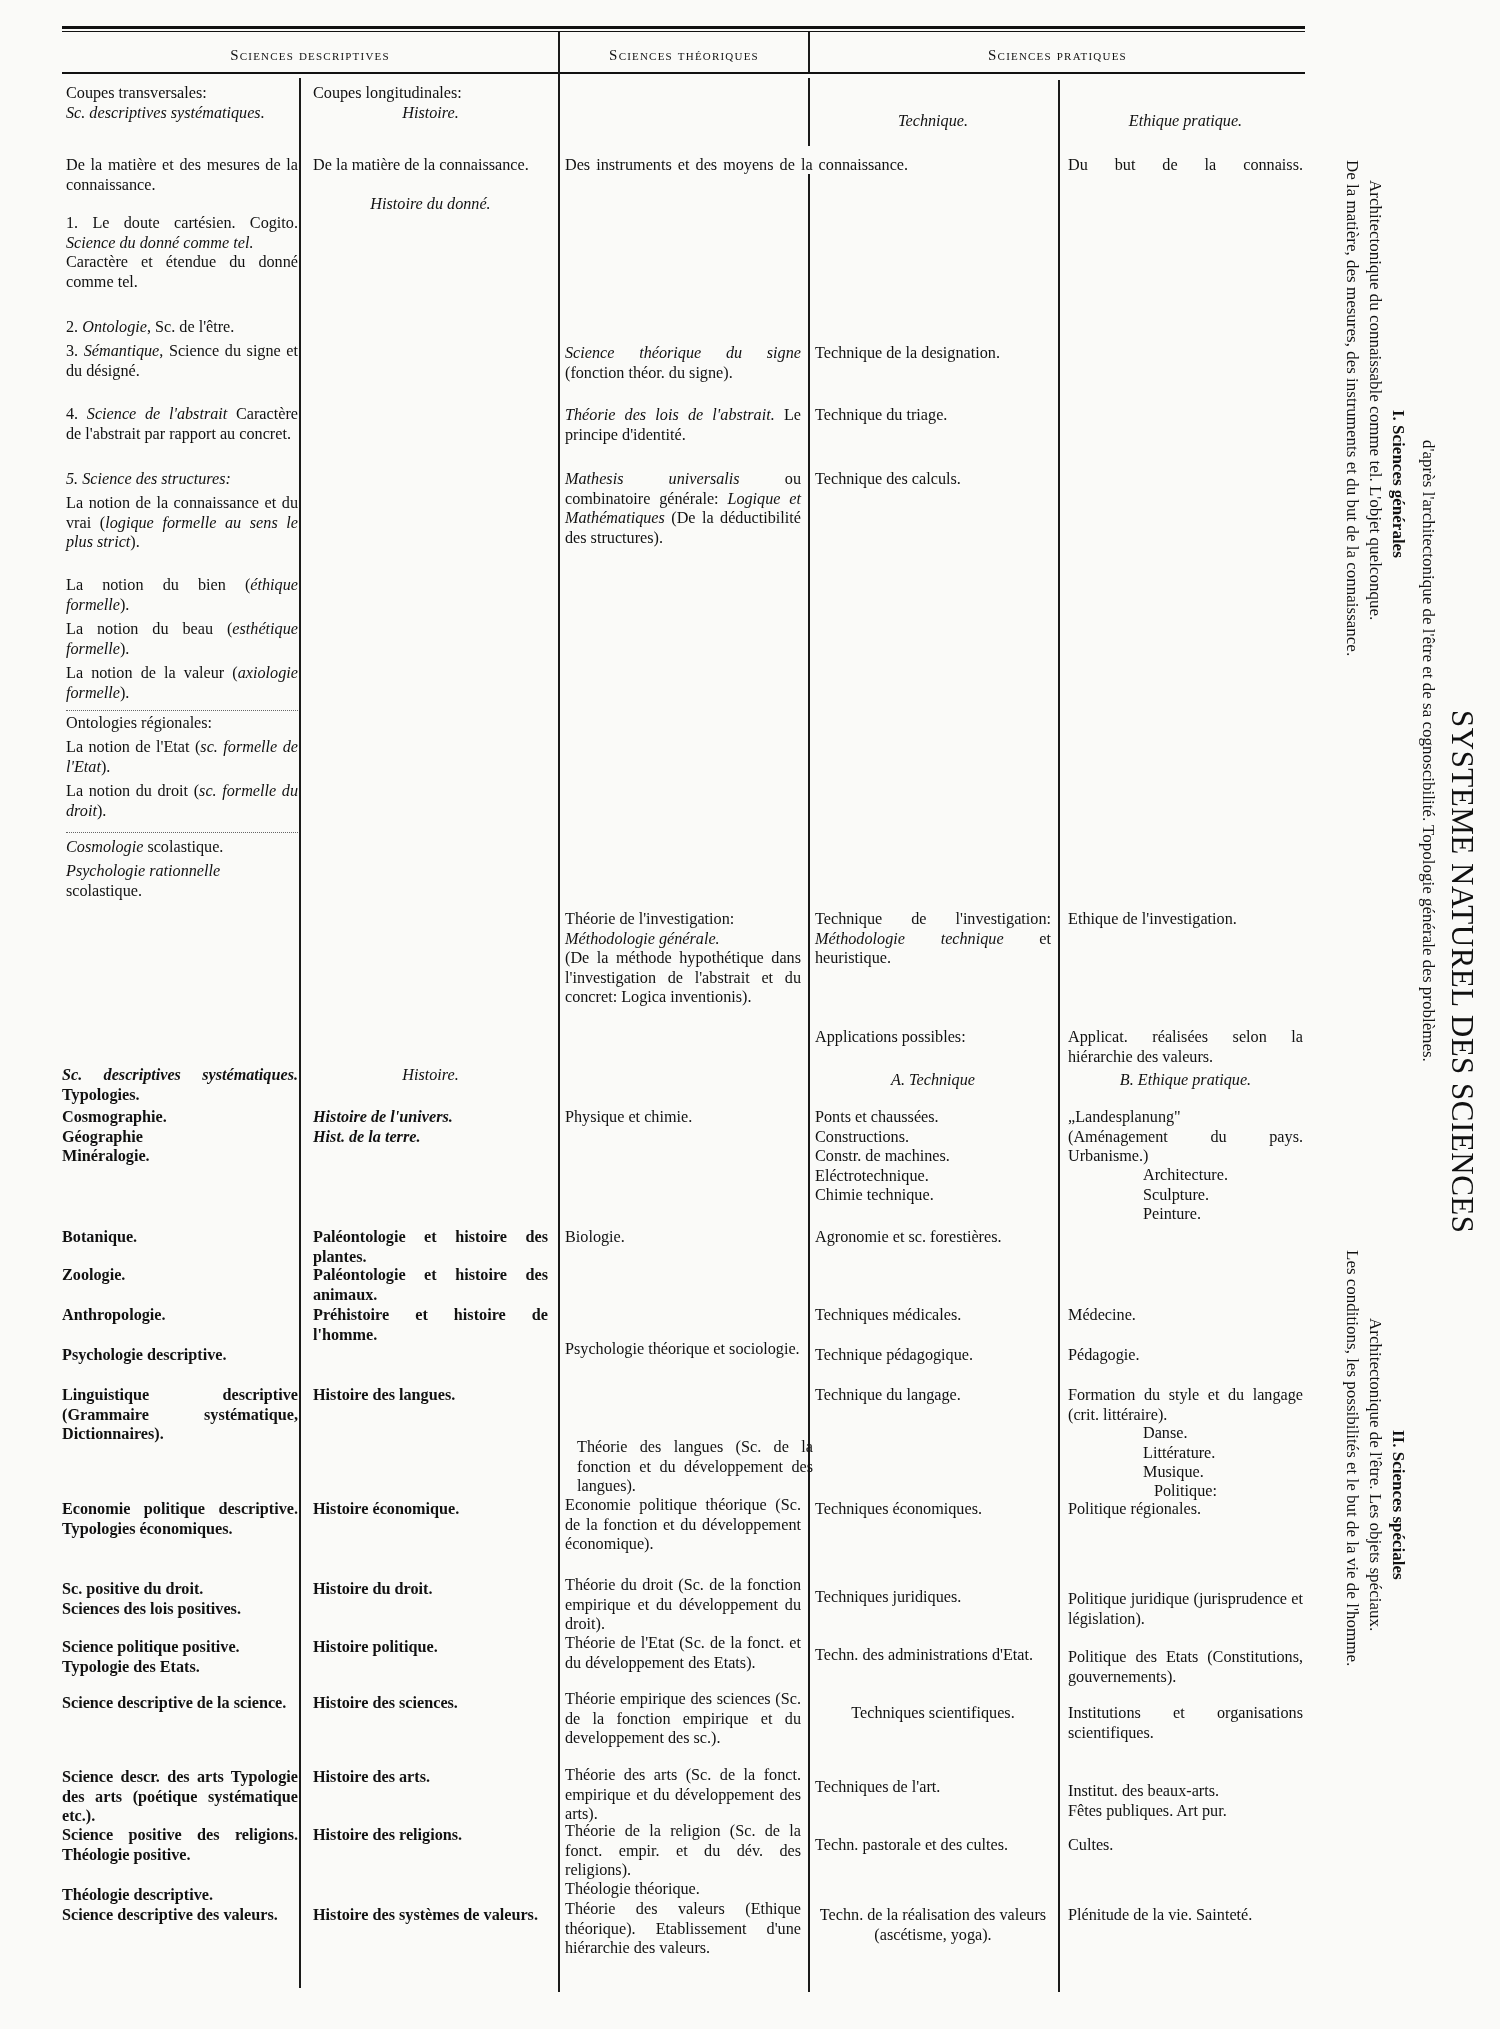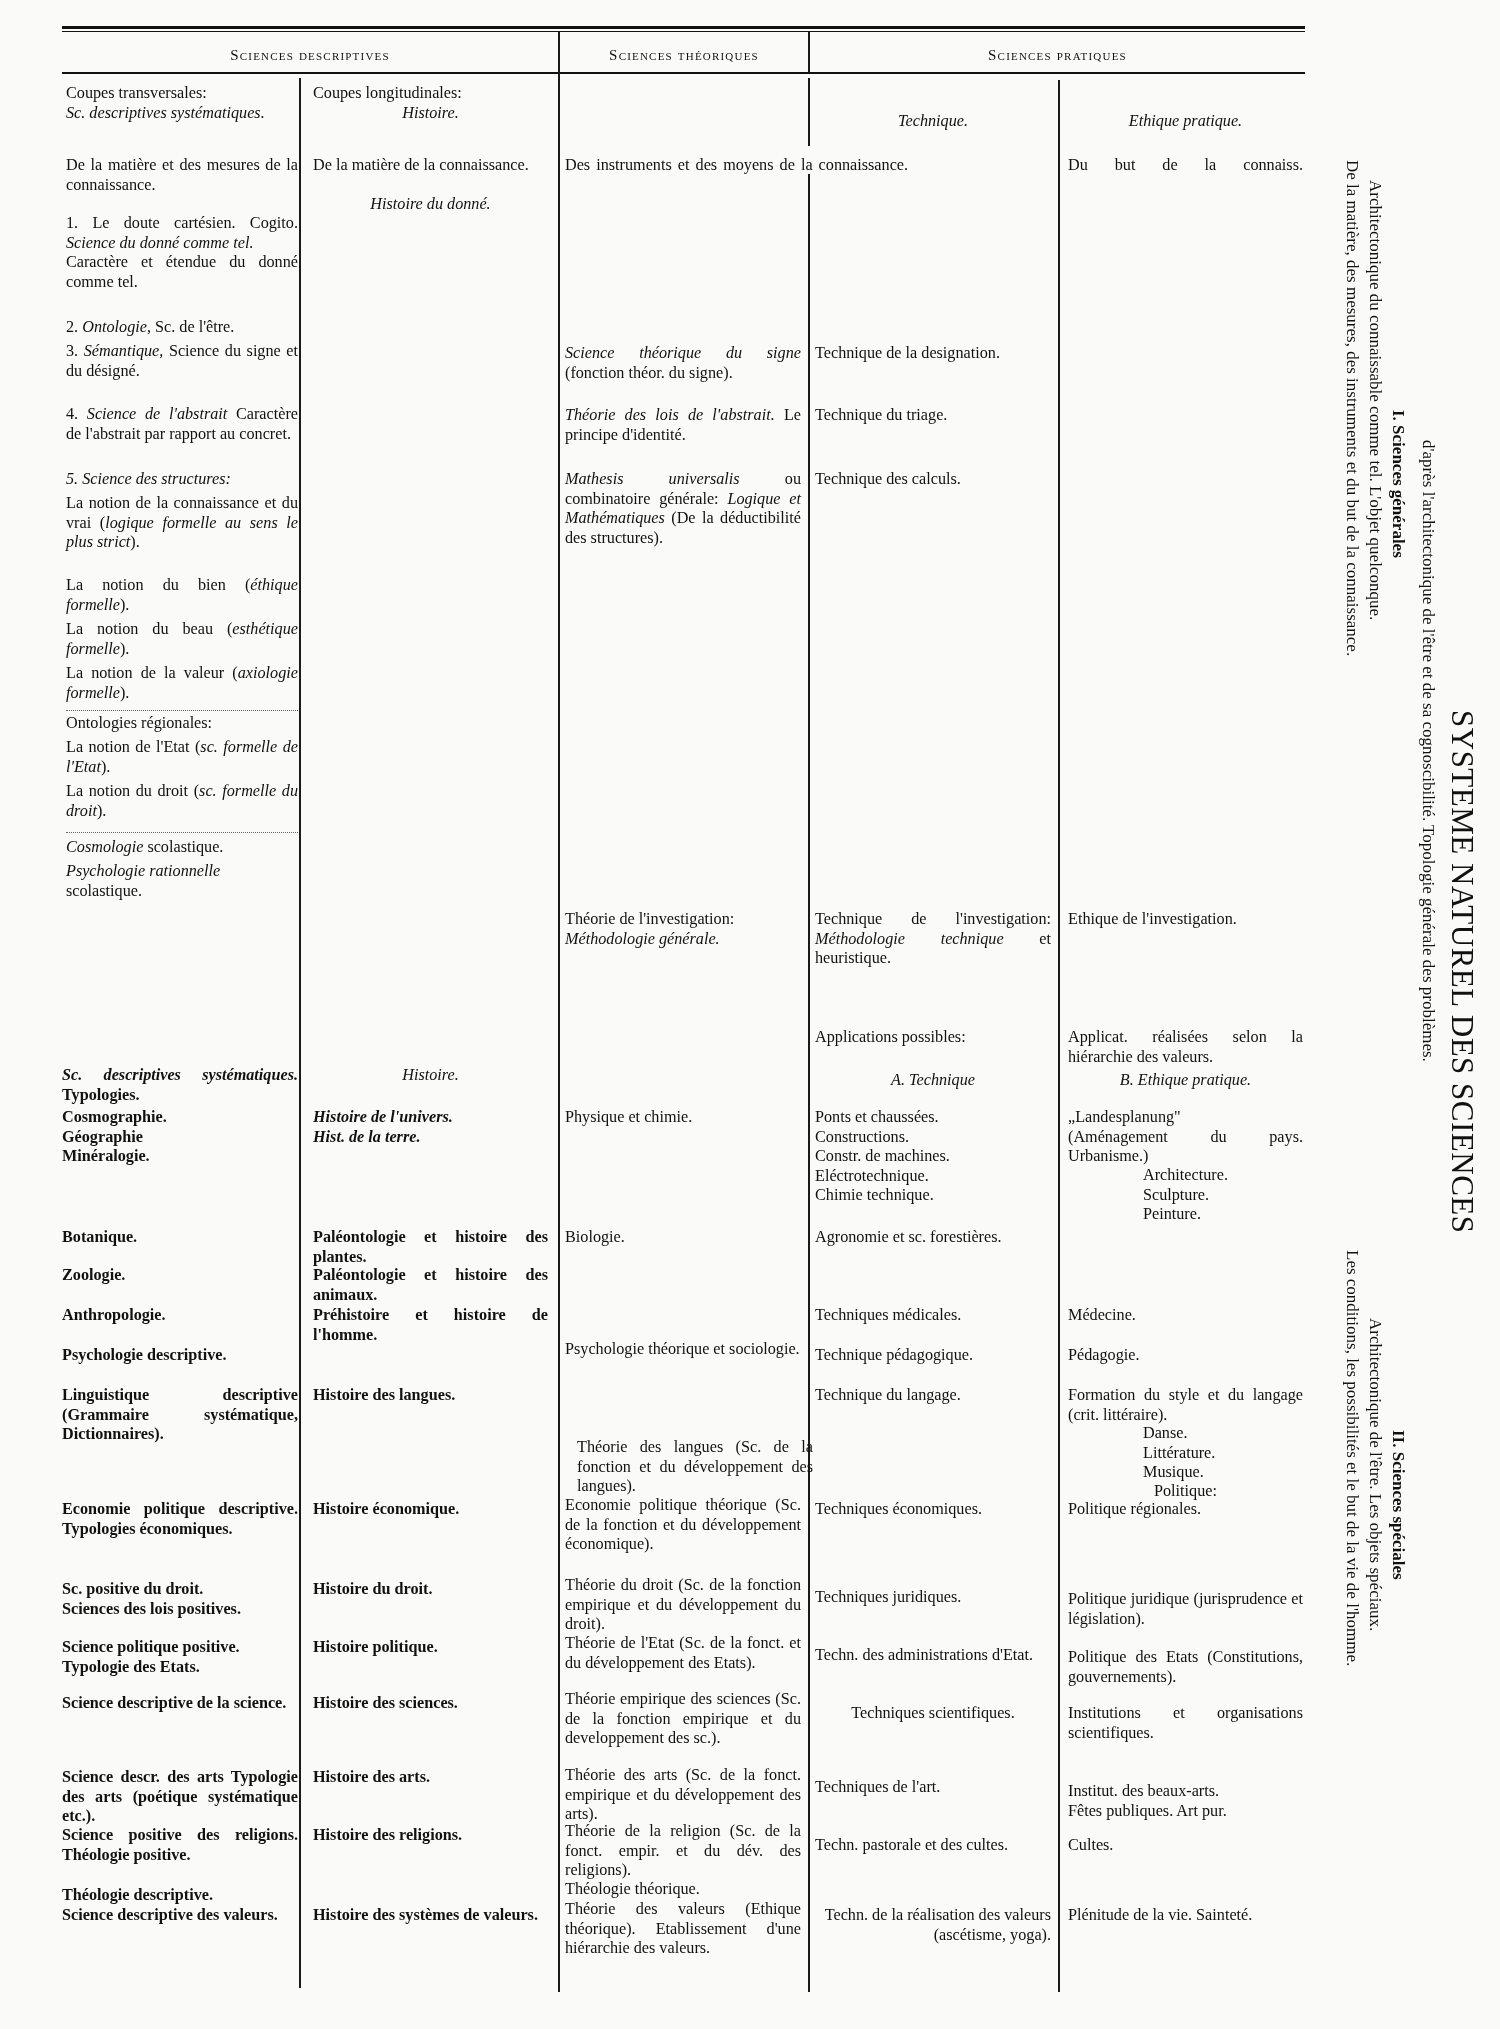--- a/index.html
+++ b/index.html
@@ -115,20 +115,21 @@
 <div class="cell" style="left:565px;top:406px;width:236px;">
   <i>Théorie des lois de l'abstrait.</i><span> Le principe d'identité.</span>
 </div>
 <div class="cell" style="left:565px;top:470px;width:236px;">
   <i>Mathesis universalis</i><span> ou combinatoire générale:</span>
   <i>Logique et Mathématiques</i><span> (De la déductibilité des structures).</span>
 </div>
 <div class="cell" style="left:565px;top:910px;width:236px;">
   <span>Théorie de l'investigation:</span><br>
   <i>Méthodologie générale.</i><br>
+  <span>(De la méthode hypothétique dans l'investigation de l'abstrait et du concret: Logica inventionis).</span>
 </div>
 
 <div class="cell center" style="left:815px;top:112px;width:236px;"><i>Technique.</i></div>
 <div class="cell" style="left:815px;top:344px;width:236px;">Technique de la designation.</div>
 <div class="cell" style="left:815px;top:406px;width:236px;">Technique du triage.</div>
 <div class="cell" style="left:815px;top:470px;width:236px;">Technique des calculs.</div>
 <div class="cell" style="left:815px;top:910px;width:236px;">
   <span>Technique de l'investigation: </span><i>Méthodologie technique</i><span> et heuristique.</span>
 </div>
 <div class="cell" style="left:815px;top:1028px;width:236px;text-align:left;">Applications possibles:</div>
@@ -209,21 +210,21 @@
     <div class="cell" style="left: 62px; top: 1826px; width: 236px; white-space: pre-line; font-weight: bold;">Science positive des religions. Théologie positive.</div>
     <div class="cell" style="left: 313px; top: 1826px; width: 235px; white-space: pre-line; font-weight: bold;">Histoire des religions.</div>
     <div class="cell" style="left: 565px; top: 1822px; width: 236px; white-space: pre-line; font-weight: normal;">Théorie de la religion (Sc. de la fonct. empir. et du dév. des religions).</div>
     <div class="cell" style="left: 815px; top: 1836px; width: 236px; white-space: pre-line; font-weight: normal; text-align: left;">Techn. pastorale et des cultes.</div>
     <div class="cell" style="left: 1068px; top: 1836px; width: 235px; white-space: pre-line; font-weight: normal;">Cultes.</div>
     <div class="cell" style="left: 62px; top: 1886px; width: 236px; white-space: pre-line; font-weight: bold;">Théologie descriptive.</div>
     <div class="cell" style="left: 565px; top: 1880px; width: 236px; white-space: pre-line; font-weight: normal;">Théologie théorique.</div>
     <div class="cell" style="left: 62px; top: 1906px; width: 236px; white-space: pre-line; font-weight: bold;">Science descriptive des valeurs.</div>
     <div class="cell" style="left: 313px; top: 1906px; width: 235px; white-space: pre-line; font-weight: bold;">Histoire des systèmes de valeurs.</div>
     <div class="cell" style="left: 565px; top: 1900px; width: 236px; white-space: pre-line; font-weight: normal;">Théorie des valeurs (Ethique théorique). Etablissement d'une hiérarchie des valeurs.</div>
-    <div class="cell" style="left: 815px; top: 1906px; width: 236px; white-space: pre-line; font-weight: normal; text-align: right;">Techn. de la réalisation des valeurs (ascétisme, yoga).</div>
+    <div class="cell" style="left: 815px; top: 1906px; width: 236px; white-space: pre-line; font-weight: normal; text-align: center;">Techn. de la réalisation des valeurs (ascétisme, yoga).</div>
     <div class="cell" style="left: 1068px; top: 1906px; width: 235px; white-space: pre-line; font-weight: normal;">Plénitude de la vie. Sainteté.</div>
     <div class="cell" style="left: 1143px; top: 1166px; width: 160px; white-space: pre-line; font-weight: normal; text-align: left;">Architecture.
 Sculpture.
 Peinture.</div>
     <div class="cell" style="left: 1143px; top: 1424px; width: 160px; white-space: pre-line; font-weight: normal; text-align: left;">Danse.
 Littérature.
 Musique.</div>
     <div class="cell" style="left: 1068px; top: 1482px; width: 235px; white-space: pre-line; font-weight: normal; text-align: center;">Politique:</div>
   </div>
 

